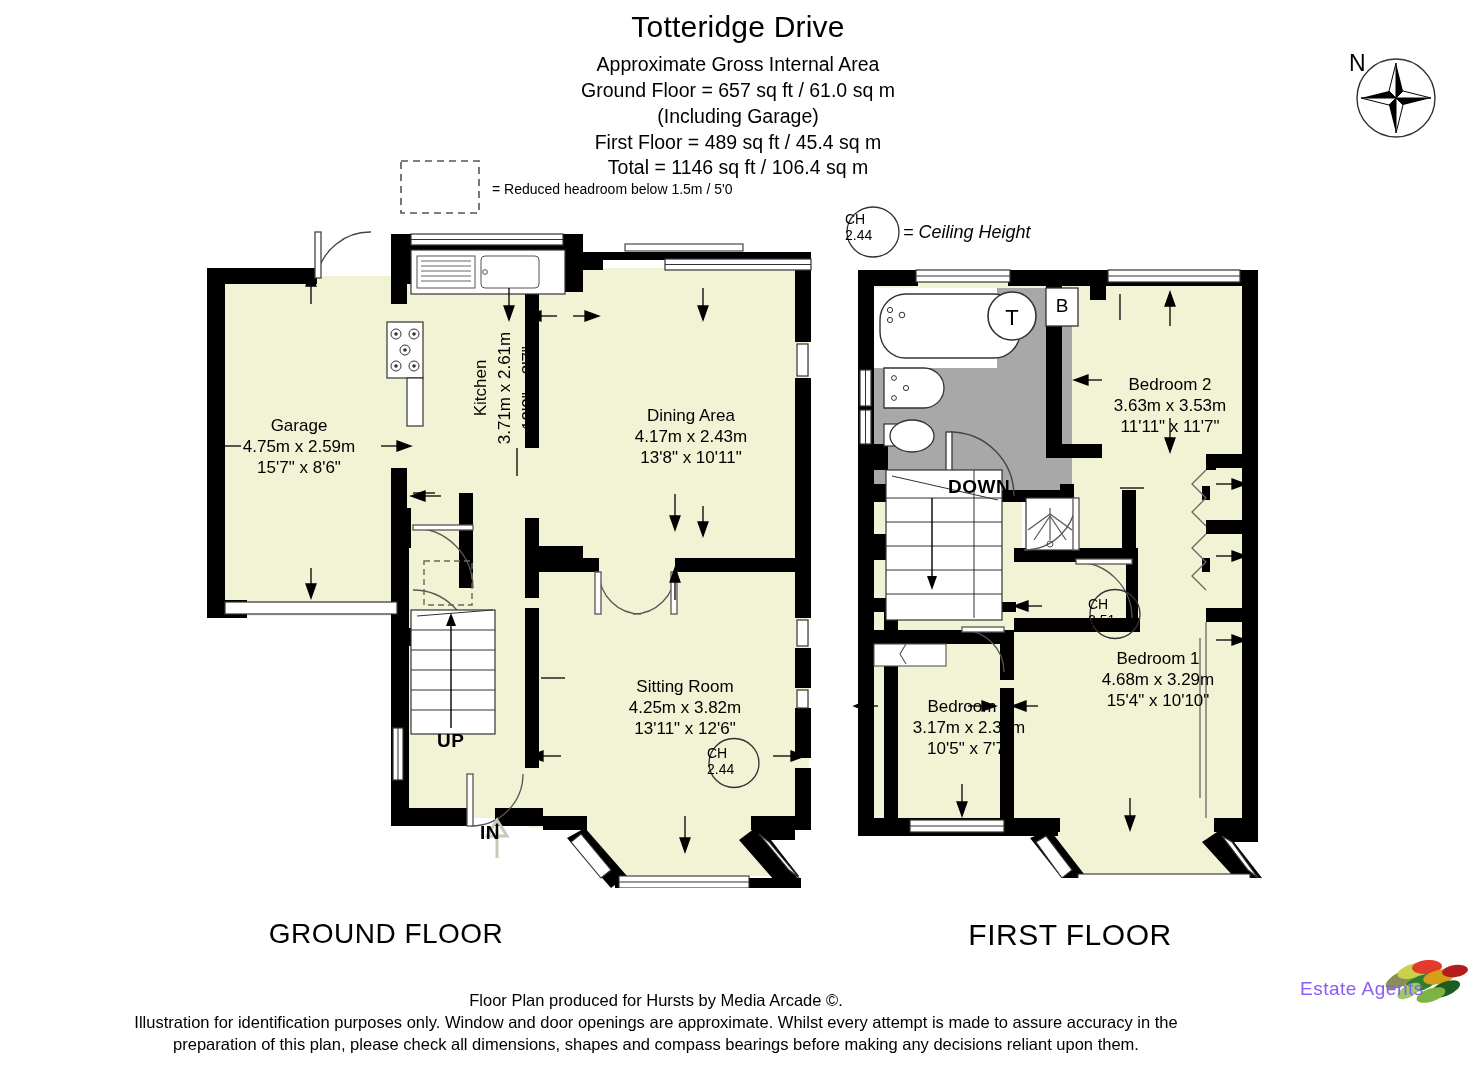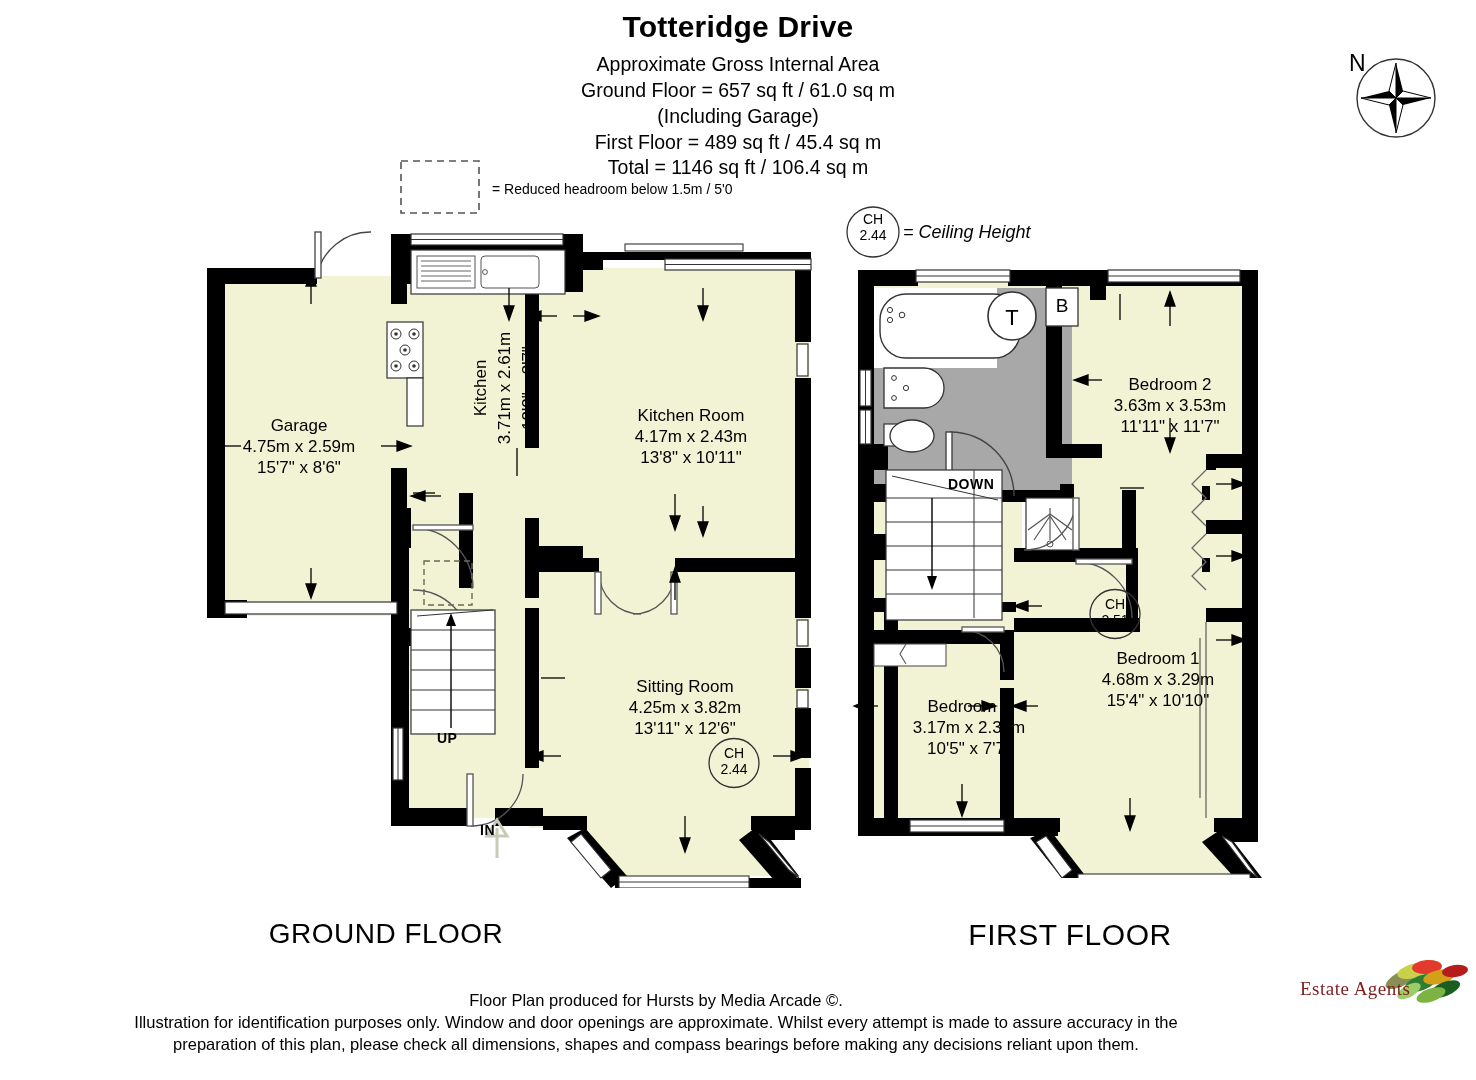--- a/index.html
+++ b/index.html
@@ -1,37 +1,37 @@
 <!DOCTYPE html>
 <html><head>
 <meta charset="utf-8">
 <style>
   html,body{margin:0;padding:0;background:#ffffff;}
   body{width:1476px;height:1080px;position:relative;overflow:hidden;
        font-family:"Liberation Sans",sans-serif;color:#000;}
   .abs{position:absolute;}
   .ctr{text-align:center;}
   svg{display:block;}
-  #title{left:0;top:10px;width:1476px;font-size:30px;font-weight:bold;letter-spacing:.2px;}
+  #title{left:0;top:10px;width:1476px;font-size:30px;font-weight:normal;letter-spacing:.2px;}
   .hdr-line{left:0;width:1476px;font-size:19.5px;}
   #legend-red{left:492px;top:181px;font-size:14px;}
   #legend-ch{left:903px;top:222px;font-size:18px;font-style:italic;}
   #floor-gf{left:176px;top:918px;width:420px;font-size:28px;letter-spacing:.5px;}
   #floor-ff{left:800px;top:918px;width:540px;font-size:30px;letter-spacing:.5px;}
   .foot{left:0;width:1312px;font-size:16.5px;}
   #n-letter{left:1349px;top:50px;font-size:23px;}
   .rl{font-size:17px;line-height:21px;text-align:center;white-space:nowrap;}
-  .chtxt{font-size:14px;line-height:15px;text-align:center;}
-  .steplbl{font-size:14px;font-weight:bold;letter-spacing:.5px;}
+  .chtxt{font-size:14px;line-height:15px;text-align:left;}
+  .steplbl{font-size:19px;font-weight:bold;letter-spacing:.5px;}
   .vert{transform-origin:0 0;}
   #logo-wrap{left:1228px;top:975px;width:240px;height:80px;}
   #logo-hurst{position:absolute;left:0;top:8px;font-family:"Liberation Serif",serif;
      font-size:62px;line-height:62px;letter-spacing:-1px;color:#1a1a1a;}
-  #logo-ea{position:absolute;left:72px;top:3px;font-family:Liberation Serif, serif;
-     font-size:19px;color:#7f1d1d;letter-spacing:.5px;}
+  #logo-ea{position:absolute;left:72px;top:3px;font-family:Liberation Sans, sans-serif;
+     font-size:19px;color:#8b5cf6;letter-spacing:.5px;}
 </style>
 </head>
 <body>
 
 <div class="abs ctr" id="title">Totteridge Drive</div>
 <div class="abs ctr hdr-line" style="top:53px">Approximate Gross Internal Area</div>
 <div class="abs ctr hdr-line" style="top:79px">Ground Floor = 657 sq ft / 61.0 sq m</div>
 <div class="abs ctr hdr-line" style="top:105px">(Including Garage)</div>
 <div class="abs ctr hdr-line" style="top:131px">First Floor = 489 sq ft / 45.4 sq m</div>
 <div class="abs ctr hdr-line" style="top:156px">Total = 1146 sq ft / 106.4 sq m</div>
@@ -290,21 +290,21 @@
   </div>
   <div class="rl vert" style="position:absolute;left:42px;top:178px;transform:rotate(-90deg);width:180px">
     <div>3.71m x 2.61m</div>
   </div>
   <div class="rl vert" style="position:absolute;left:66px;top:178px;transform:rotate(-90deg);width:180px">
     <div>12'2" x 8'7"</div>
   </div>
 </div>
 
 <div class="abs rl" style="left:598px;top:405px;width:186px">
-  <div>Kitchen Room</div>
+  <div>Dining Area</div>
   <div>4.17m x 2.43m</div>
   <div>13'8" x 10'11"</div>
 </div>
 
 <div class="abs rl" style="left:592px;top:676px;width:186px">
   <div>Sitting Room</div>
   <div>4.25m x 3.82m</div>
   <div>13'11" x 12'6"</div>
 </div>
 

